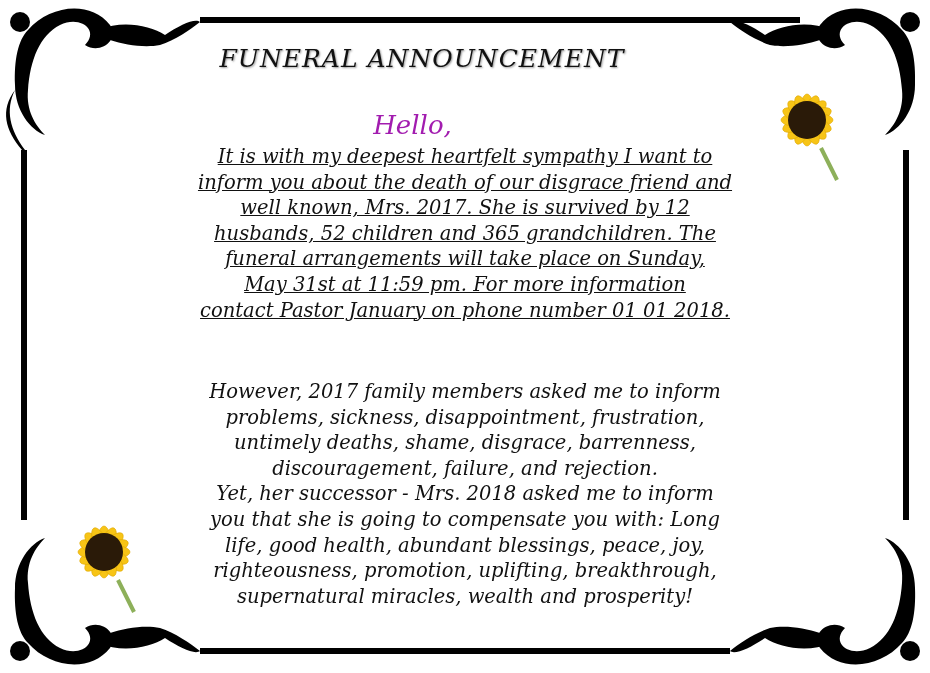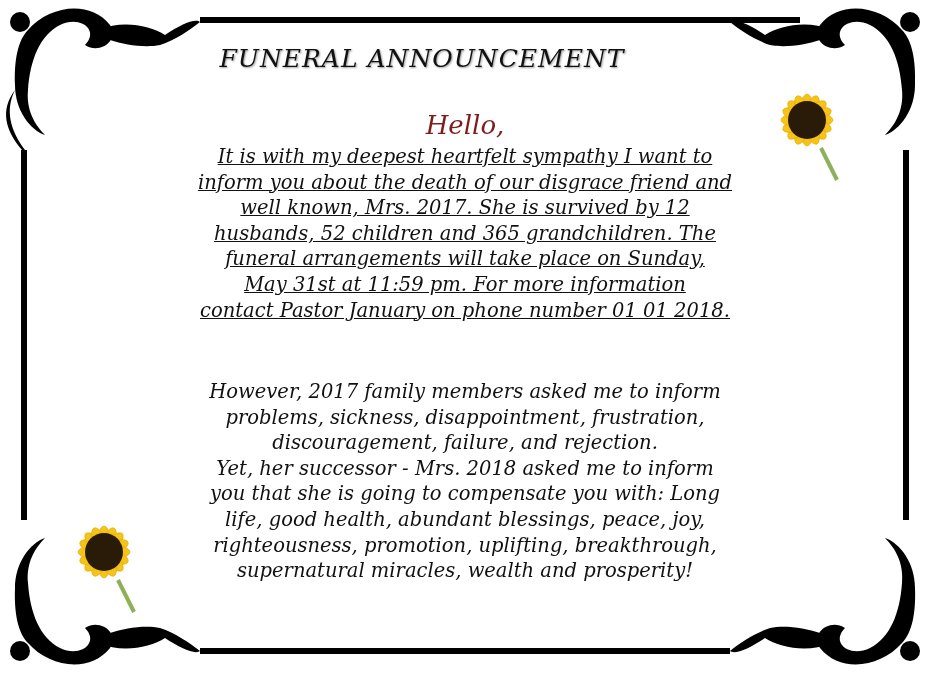--- a/index.html
+++ b/index.html
@@ -4,22 +4,22 @@
   <style>
     html, body { margin: 0; padding: 0; background: #ffffff; }
     body { width: 930px; height: 673px; position: relative; overflow: hidden; }
     .frame-svg { position: absolute; left: 0; top: 0; width: 930px; height: 673px; }
     .title {
       position: absolute; left: 0; width: 844px; top: 44px; text-align: center;
       font-family: "DejaVu Serif", serif; font-style: italic; font-size: 25px;
       letter-spacing: 1px; color: #111; text-shadow: 1px 1px 2px #999;
     }
     .greeting {
-      position: absolute; left: 0; width: 930px; top: 110px; text-align: center;
-      font-family: "DejaVu Serif", serif; font-style: italic; font-size: 26px; color: #7f1d1d;
+      position: absolute; left: 0; width: 825px; top: 110px; text-align: center;
+      font-family: "DejaVu Serif", serif; font-style: italic; font-size: 26px; color: #a21caf;
     }
     .body-text {
       position: absolute; left: 140px; width: 650px; text-align: center;
       font-family: "DejaVu Serif", serif; font-style: italic; font-size: 19.5px;
       line-height: 25.6px; color: #111;
     }
     .p1 { top: 144px; text-decoration: underline; }
     .p2 { top: 347px; margin-top: 32px; }
     .line { display: block; white-space: nowrap; }
     .sunflower { position: absolute; }
@@ -100,19 +100,20 @@
   <span class="line">well known, Mrs. 2017. She is survived by 12</span>
   <span class="line">husbands, 52 children and 365 grandchildren. The</span>
   <span class="line">funeral arrangements will take place on Sunday,</span>
   <span class="line">May 31st at 11:59 pm. For more information</span>
   <span class="line">contact Pastor January on phone number 01 01 2018.</span>
 </div>
 
 <div class="body-text p2">
   <span class="line">However, 2017 family members asked me to inform</span>
   <span class="line">problems, sickness, disappointment, frustration,</span>
+  <span class="line">untimely deaths, shame, disgrace, barrenness,</span>
   <span class="line">discouragement, failure, and rejection.</span>
   <span class="line">Yet, her successor - Mrs. 2018 asked me to inform</span>
   <span class="line">you that she is going to compensate you with: Long</span>
   <span class="line">life, good health, abundant blessings, peace, joy,</span>
   <span class="line">righteousness, promotion, uplifting, breakthrough,</span>
   <span class="line">supernatural miracles, wealth and prosperity!</span>
 </div>
 
 </body></html>

